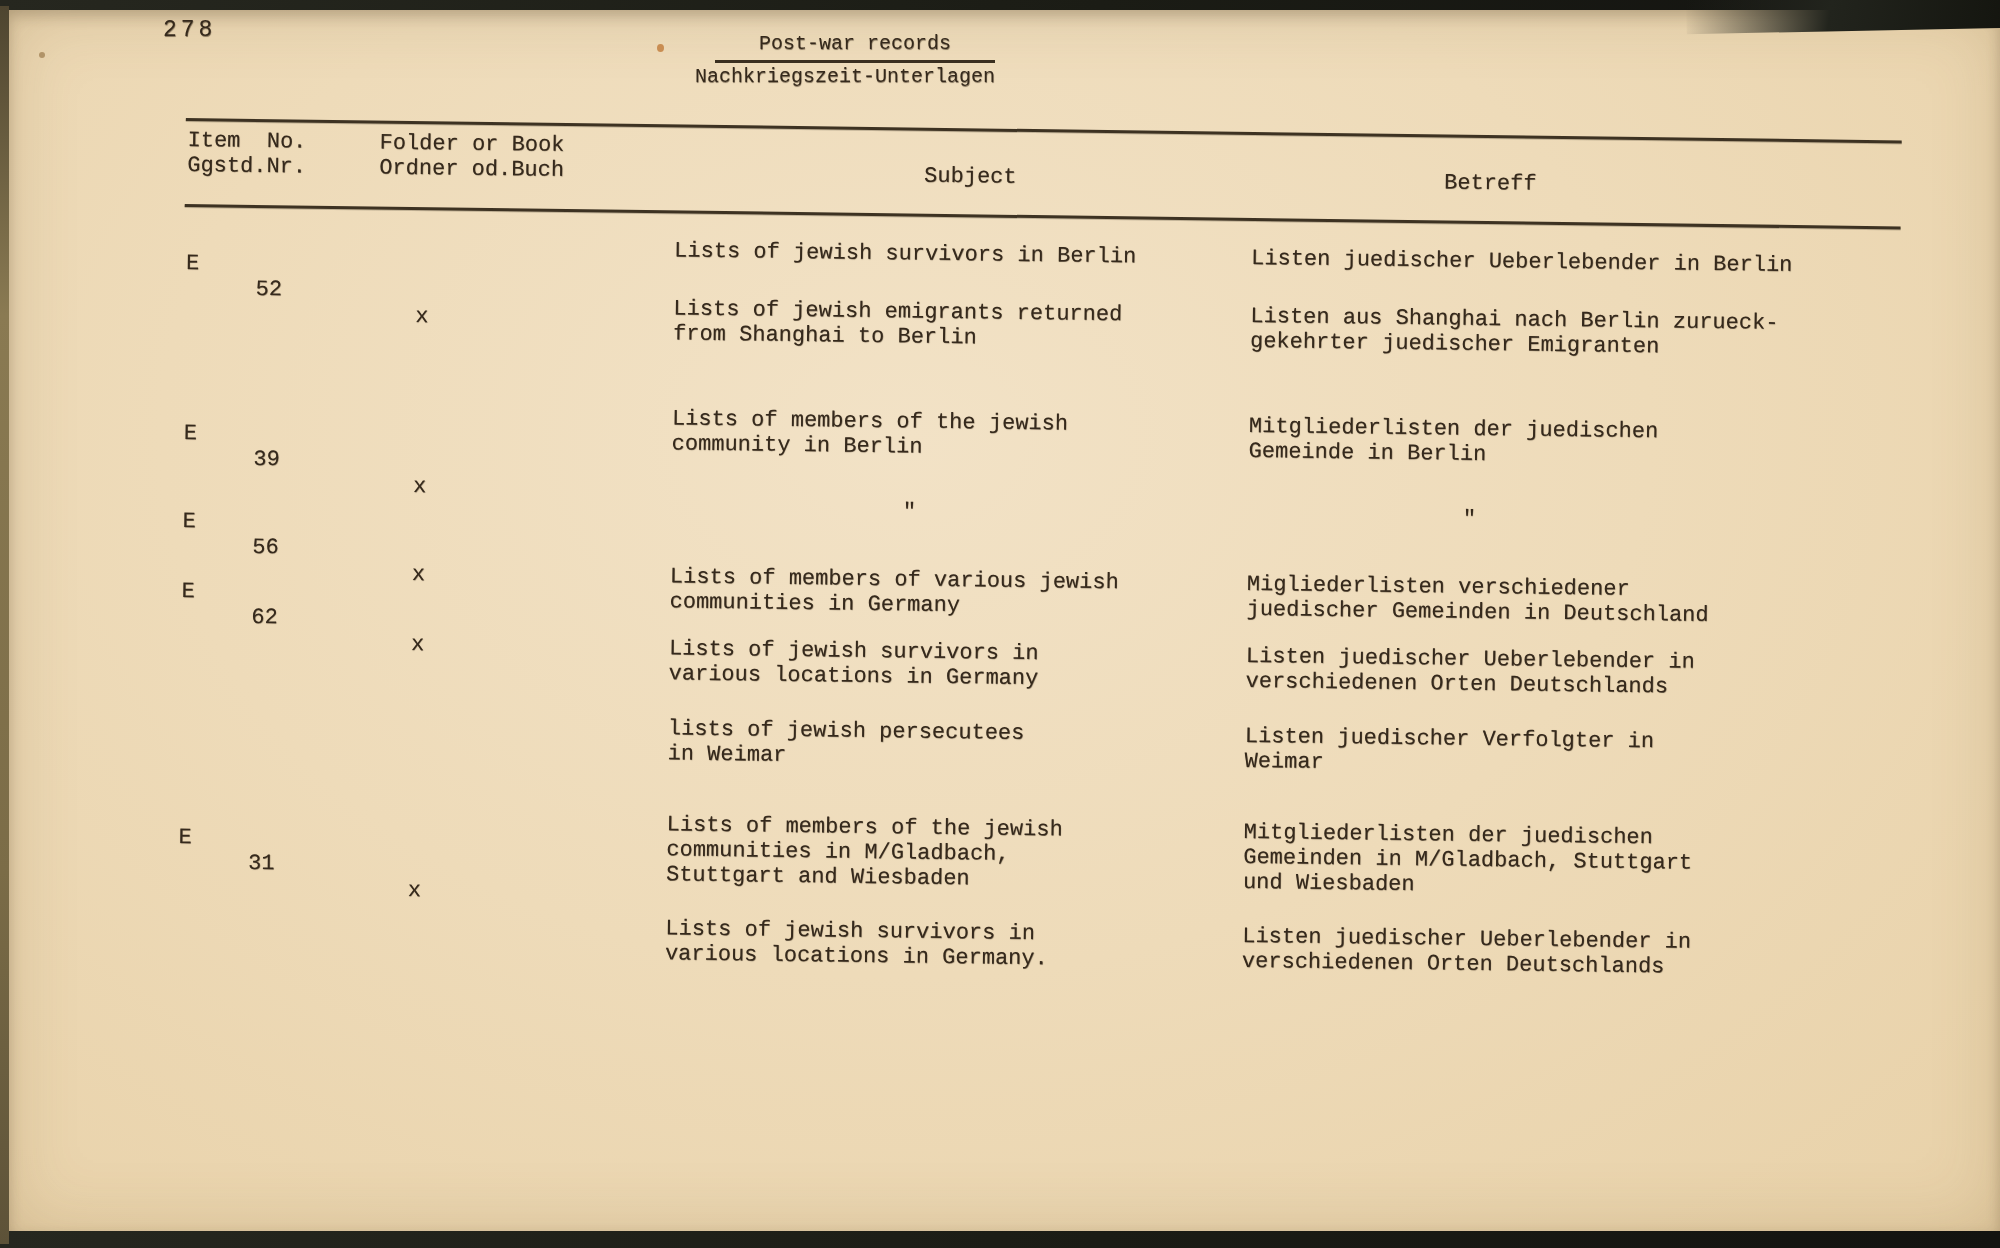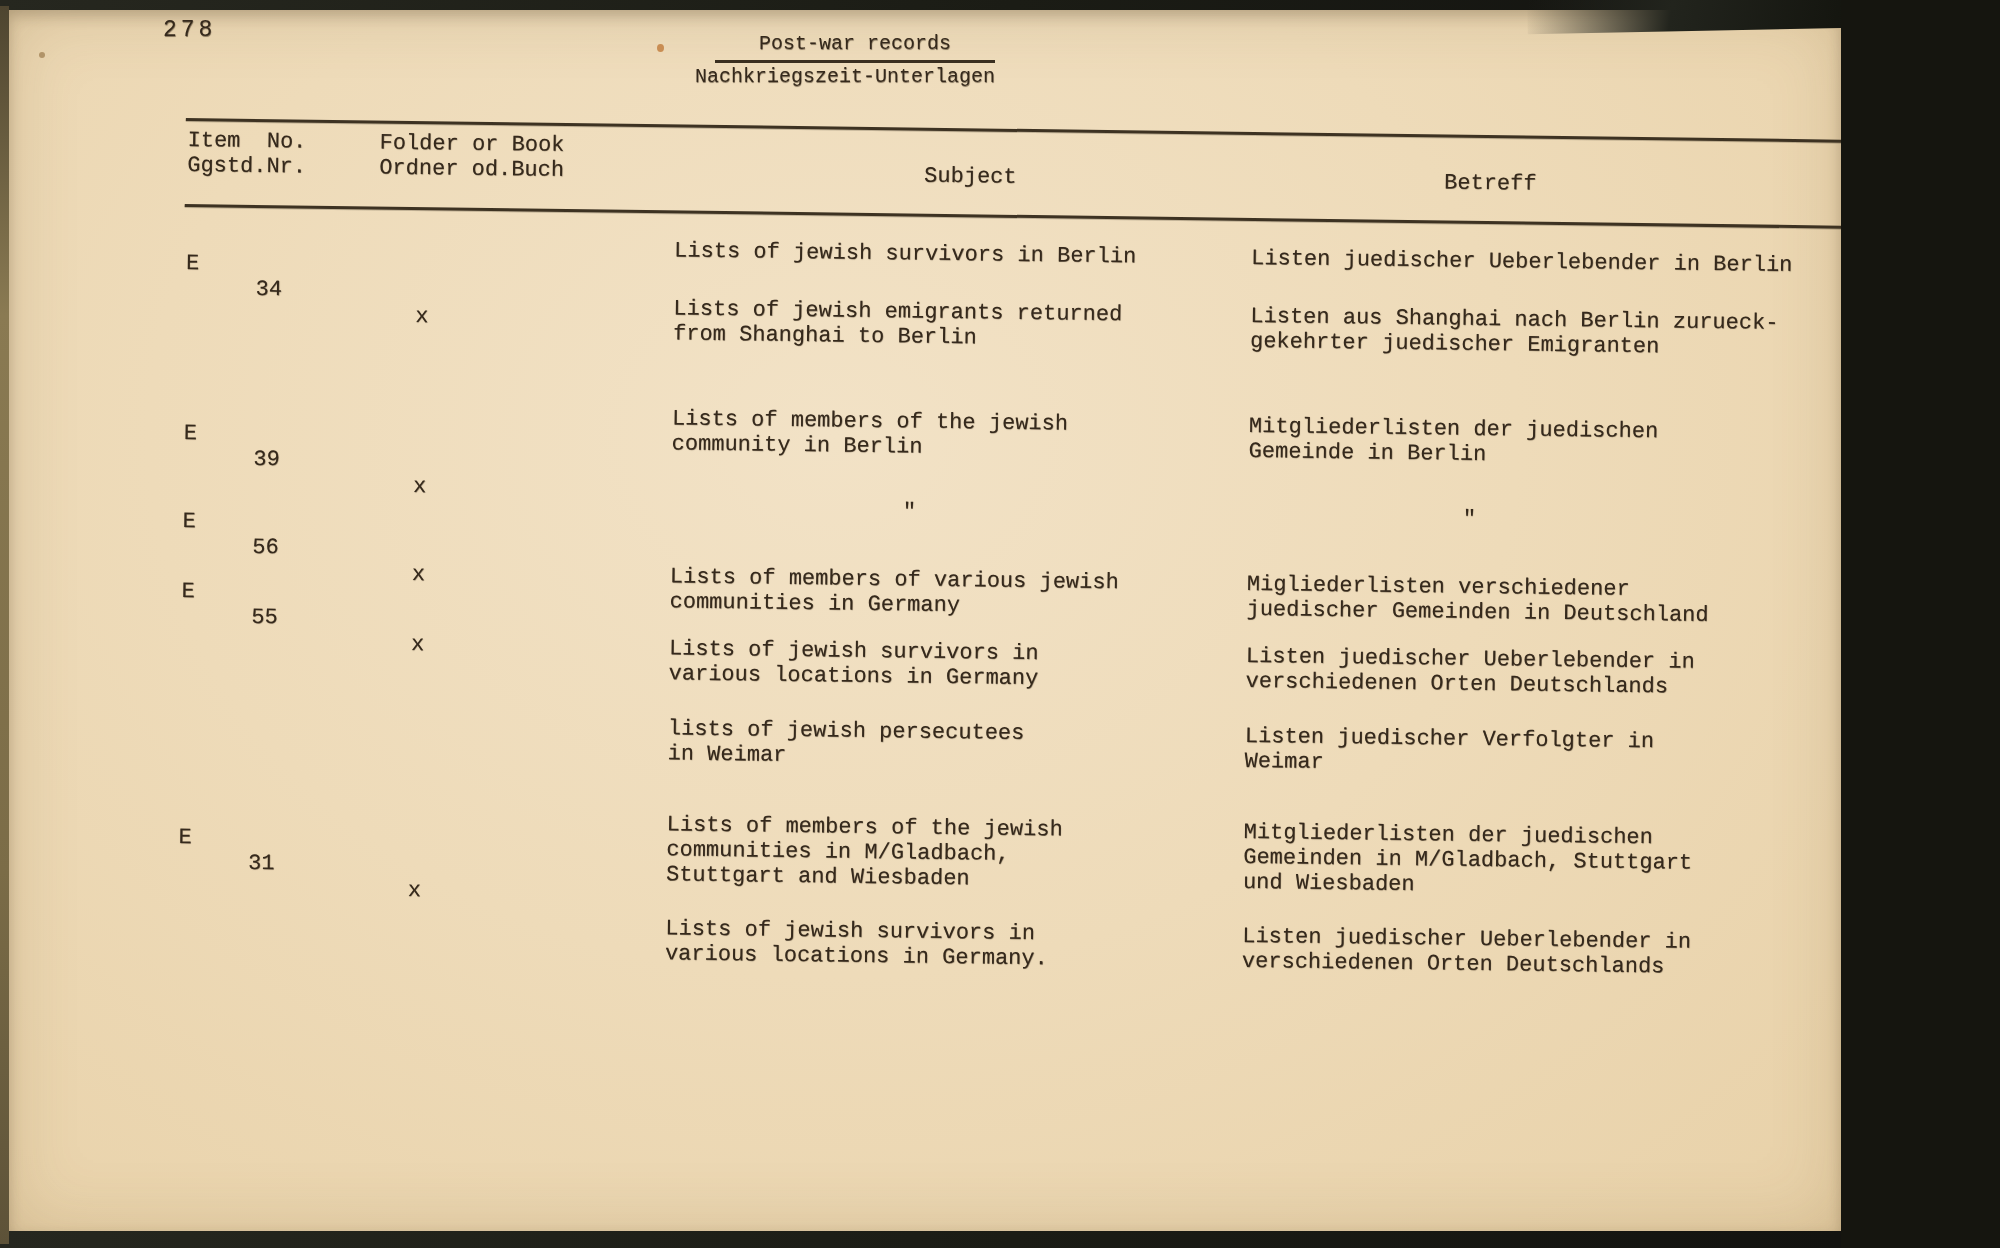--- a/index.html
+++ b/index.html
@@ -1,16 +1,16 @@
 <!DOCTYPE html>
 <html><head>
 <meta charset="utf-8">
 <style>
   html,body{margin:0;padding:0;background:#15150f;}
-  .scan{position:relative;width:1841px;height:1248px;overflow:hidden;
+  .scan{position:relative;width:2000px;height:1248px;overflow:hidden;
         background:linear-gradient(90deg,#26271f 0%,#1b1c15 55%,#131310 100%);
         font-family:"Liberation Mono", monospace;}
   .left-edge{position:absolute;left:0;top:6px;width:9px;height:1238px;
         background:linear-gradient(180deg,#4e4530 0%,#8a7a52 25%,#7b6c47 70%,#5d5238 100%);}
   .paper{position:absolute;left:9px;top:10px;right:0;bottom:17px;
         background:radial-gradient(ellipse at 45% 35%, #f2e2c6 0%, #eedbb9 48%, #e8d1a8 100%);
         box-shadow:inset 0 0 70px rgba(120,90,40,0.20), inset 0 6px 14px rgba(60,45,25,0.25);}
   .corner-shade{position:absolute;top:-8px;right:-6px;width:320px;height:36px;
         background:linear-gradient(100deg, rgba(30,32,26,0) 0%, #22241d 45%, #14150f 100%);
         transform:rotate(-1.1deg);transform-origin:right top;}
@@ -78,21 +78,21 @@
 Ggstd.Nr.</div>
       <div class="hdr hdr-c2 tw">Folder or Book
 Ordner od.Buch</div>
       <div class="hdr hdr-c3 tw">Subject</div>
       <div class="hdr hdr-c4 tw">Betreff</div>
 
       <div class="rule rule-mid"></div>
 
       <div class="marker tw" style="top:118px">
         <span class="m-letter">E</span>
-        <span class="m-no">34</span>
+        <span class="m-no">52</span>
         <span class="m-folder">x</span>
       </div>
       <div class="entry" style="top:124px">
         <div class="subj tw">Lists of jewish survivors in Berlin</div>
         <div class="betr tw">Listen juedischer Ueberlebender in Berlin</div>
       </div>
       <div class="entry" style="top:182px">
         <div class="subj tw">Lists of jewish emigrants returned
 from Shanghai to Berlin</div>
         <div class="betr tw">Listen aus Shanghai nach Berlin zurueck-
@@ -116,21 +116,21 @@
         <span class="m-no">56</span>
         <span class="m-folder">x</span>
       </div>
       <div class="entry ditto" style="top:382px">
         <div class="subj tw">"</div>
         <div class="betr tw">"</div>
       </div>
 
       <div class="marker tw" style="top:446px">
         <span class="m-letter">E</span>
-        <span class="m-no">55</span>
+        <span class="m-no">62</span>
         <span class="m-folder">x</span>
       </div>
       <div class="entry" style="top:450px">
         <div class="subj tw">Lists of members of various jewish
 communities in Germany</div>
         <div class="betr tw">Migliederlisten verschiedener
 juedischer Gemeinden in Deutschland</div>
       </div>
       <div class="entry" style="top:522px">
         <div class="subj tw">Lists of jewish survivors in

